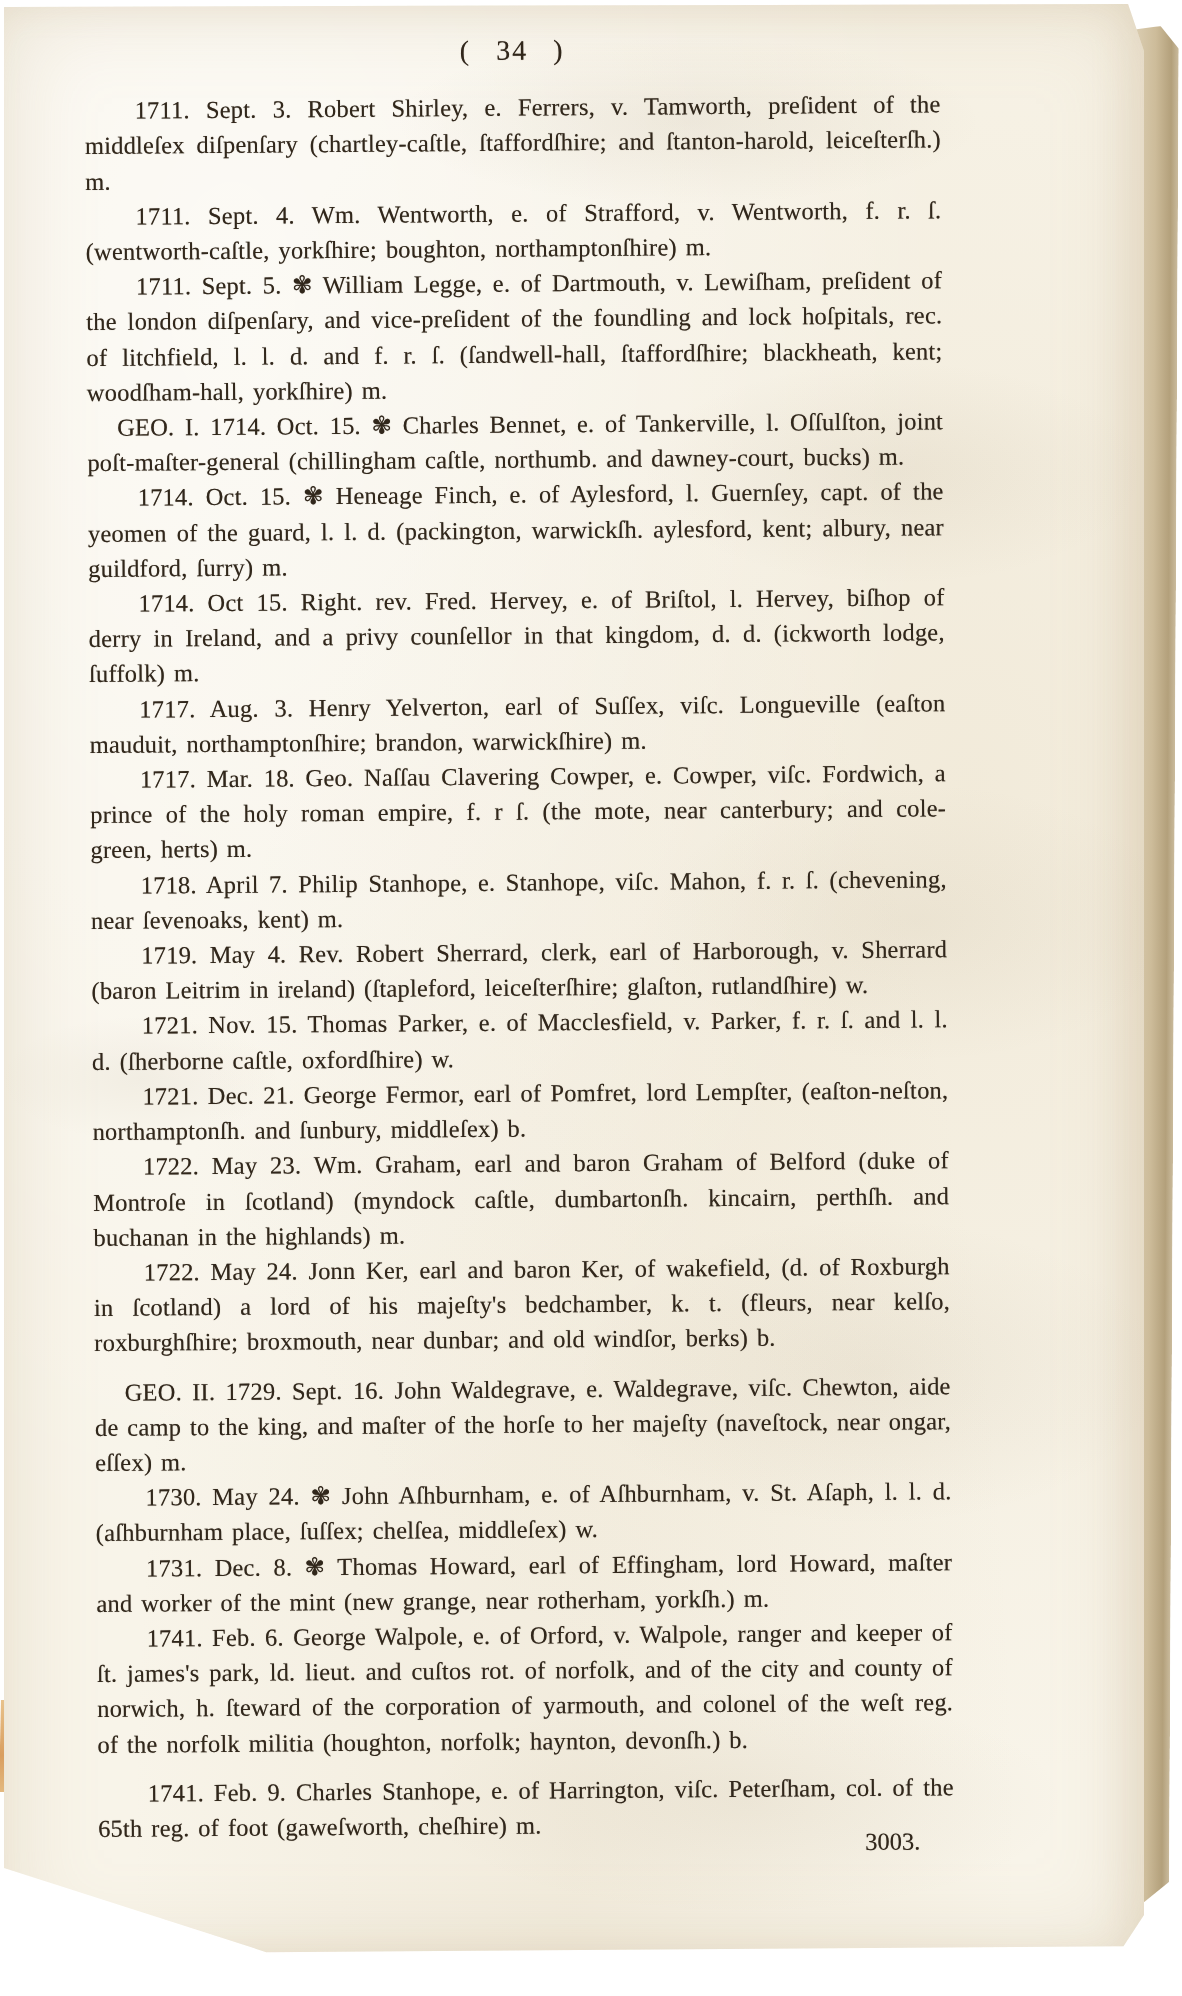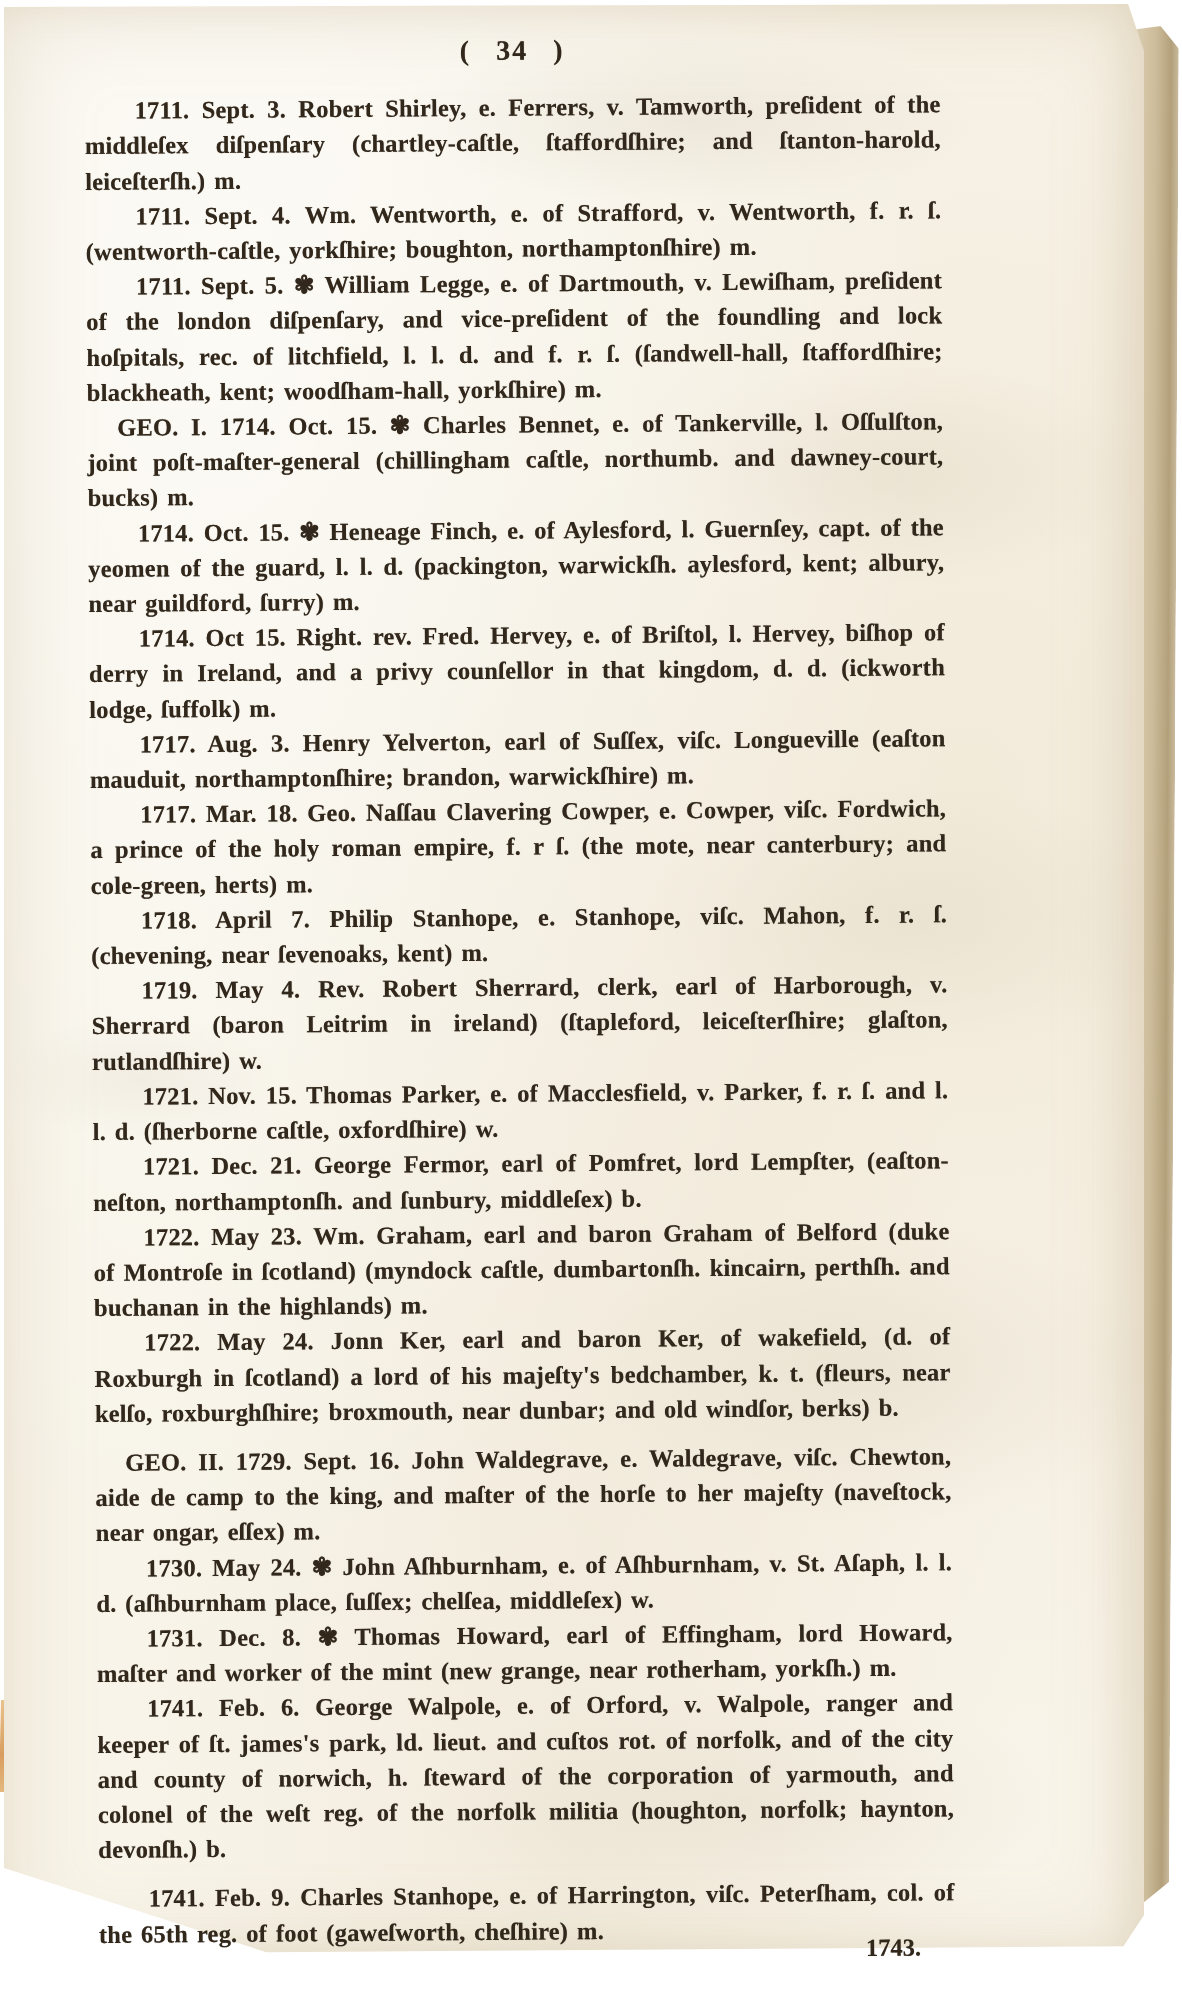--- a/index.html
+++ b/index.html
@@ -5,21 +5,21 @@
 <style>
   html, body {
     margin: 0; padding: 0;
     width: 1182px; height: 1996px;
     background: #ffffff;
     overflow: hidden;
     font-family: "Liberation Serif", "DejaVu Serif", serif;
   }
   .scan {
     position: absolute; inset: 0;
-    width: 1182px; height: 1996px; font-weight: bold;
+    width: 1182px; height: 1996px;
   }
   
   .fore-edge {
     position: absolute;
     left: 1128px; top: 26px;
     width: 46px; height: 1882px;
     background: linear-gradient(to right, #dccfb4 0%, #cdbc9a 50%, #b3a07b 84%, #cabb9d 100%);
     transform: rotate(0.3deg);
     clip-path: polygon(0 0.2%, 60% 0, 100% 1.2%, 100% 98.6%, 30% 100%, 0 99.7%);
   }
@@ -115,16 +115,16 @@
     <p class="entry">1721. Dec. 21. George Fermor, earl of Pomfret, lord Lempſter, (eaſton-neſton, northamptonſh. and ſunbury, middleſex) b.</p>
     <p class="entry">1722. May 23. Wm. Graham, earl and baron Graham of Belford (duke of Montroſe in ſcotland) (myndock caſtle, dumbartonſh. kincairn, perthſh. and buchanan in the highlands) m.</p>
     <p class="entry">1722. May 24. Jonn Ker, earl and baron Ker, of wakefield, (d. of Roxburgh in ſcotland) a lord of his majeſty's bedchamber, k. t. (fleurs, near kelſo, roxburghſhire; broxmouth, near dunbar; and old windſor, berks) b.</p>
     <p class="entry geo gap">GEO. II. 1729. Sept. 16. John Waldegrave, e. Waldegrave, viſc. Chewton, aide de camp to the king, and maſter of the horſe to her majeſty (naveſtock, near ongar, eſſex) m.</p>
     <p class="entry">1730. May 24. ✾ John Aſhburnham, e. of Aſhburnham, v. St. Aſaph, l. l. d. (aſhburnham place, ſuſſex; chelſea, middleſex) w.</p>
     <p class="entry">1731. Dec. 8. ✾ Thomas Howard, earl of Effingham, lord Howard, maſter and worker of the mint (new grange, near rotherham, yorkſh.) m.</p>
     <p class="entry">1741. Feb. 6. George Walpole, e. of Orford, v. Walpole, ranger and keeper of ſt. james's park, ld. lieut. and cuſtos rot. of norfolk, and of the city and county of norwich, h. ſteward of the corporation of yarmouth, and colonel of the weſt reg. of the norfolk militia (houghton, norfolk; haynton, devonſh.) b.</p>
     <p class="entry gap">1741. Feb. 9. Charles Stanhope, e. of Harrington, viſc. Peterſham, col. of the 65th reg. of foot (gaweſworth, cheſhire) m.</p>
 
     <div class="catchword-row">
-      <span class="catchword">1743.</span>
+      <span class="catchword">3003.</span>
     </div>
   </div>
 </div>
 
 </body></html>

